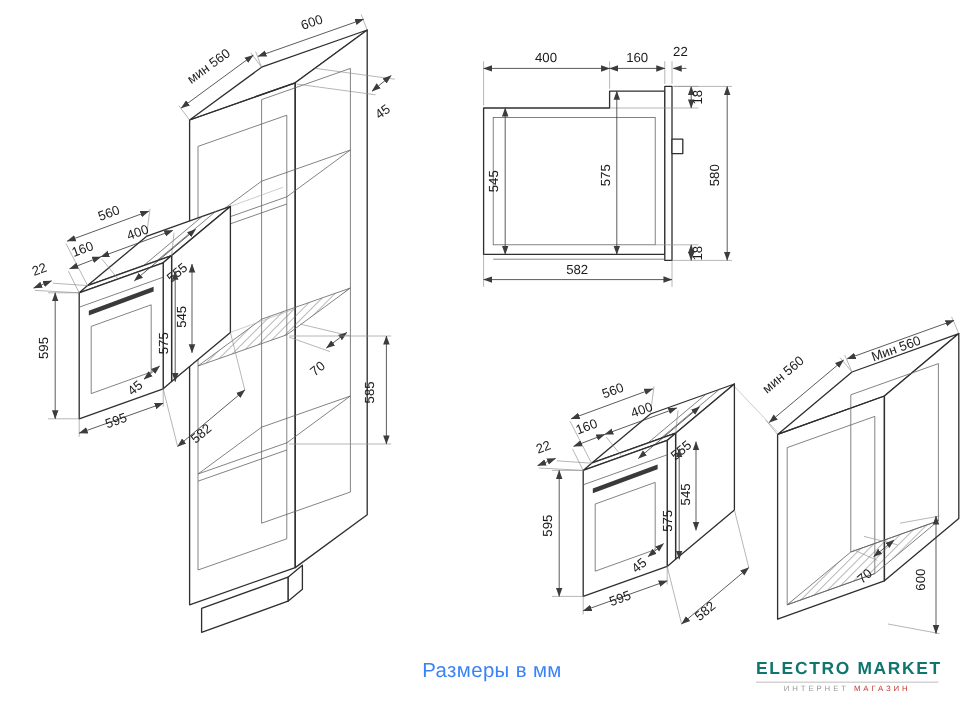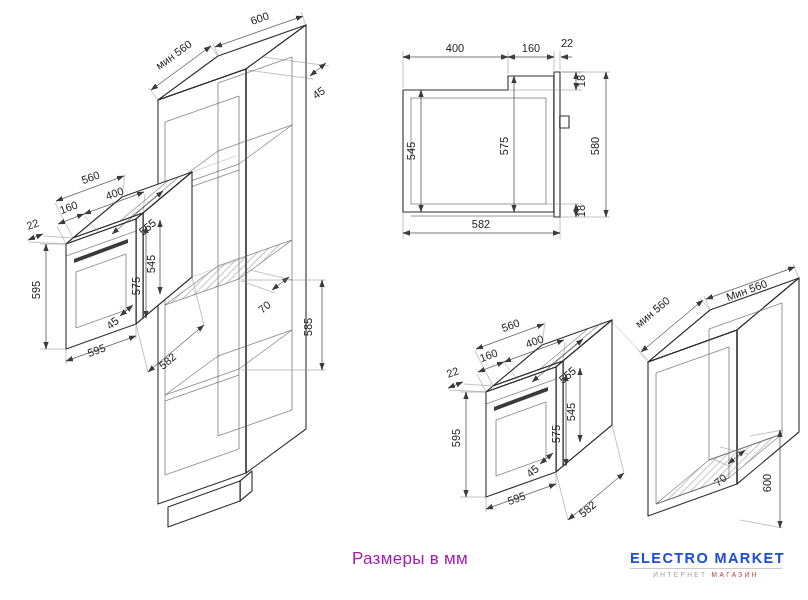--- a/index.html
+++ b/index.html
@@ -12,23 +12,23 @@
   .lt{stroke:#5f5f5f;stroke-width:.65;fill:none;}
   .ext{stroke:#909090;stroke-width:.55;}
   .guide{stroke:#ababab;stroke-width:.5;}
   .dim{stroke:#3c3c3c;stroke-width:.7;marker-start:url(#arr);marker-end:url(#arr);}
   .dime{stroke:#3c3c3c;stroke-width:.7;marker-end:url(#arr);}
   .hatched{fill:url(#hatch);stroke:#5f5f5f;stroke-width:.65;}
   .lbl{font-family:"Liberation Sans",sans-serif;font-size:11px;fill:#1c1c1c;text-anchor:middle;}
   .handle{fill:#3a3a3a;stroke:none;}
   
   .caption{position:absolute;left:300px;top:549px;width:220px;text-align:center;
-           font-size:17px;color:#a21caf;letter-spacing:.3px;}
+           font-size:17px;color:#3b82f6;letter-spacing:.3px;}
   .logo{position:absolute;left:630px;top:550px;width:152px;text-align:center;}
-  .logo-title{font-weight:bold;font-size:14.5px;letter-spacing:1.4px;color:#1d4ed8;white-space:nowrap;}
+  .logo-title{font-weight:bold;font-size:14.5px;letter-spacing:1.4px;color:#0f766e;white-space:nowrap;}
   .logo-sub{margin-top:2px;padding-top:2px;border-top:1px solid #c9c9c9;
             font-size:6.5px;letter-spacing:2.4px;color:#9a9a9a;white-space:nowrap;}
   .logo-sub .accent{color:#c0392f;}
 </style>
 </head>
 <body>
 
 <div class="stage">
 
 <svg width="808" height="600" viewBox="0 0 808 600">

